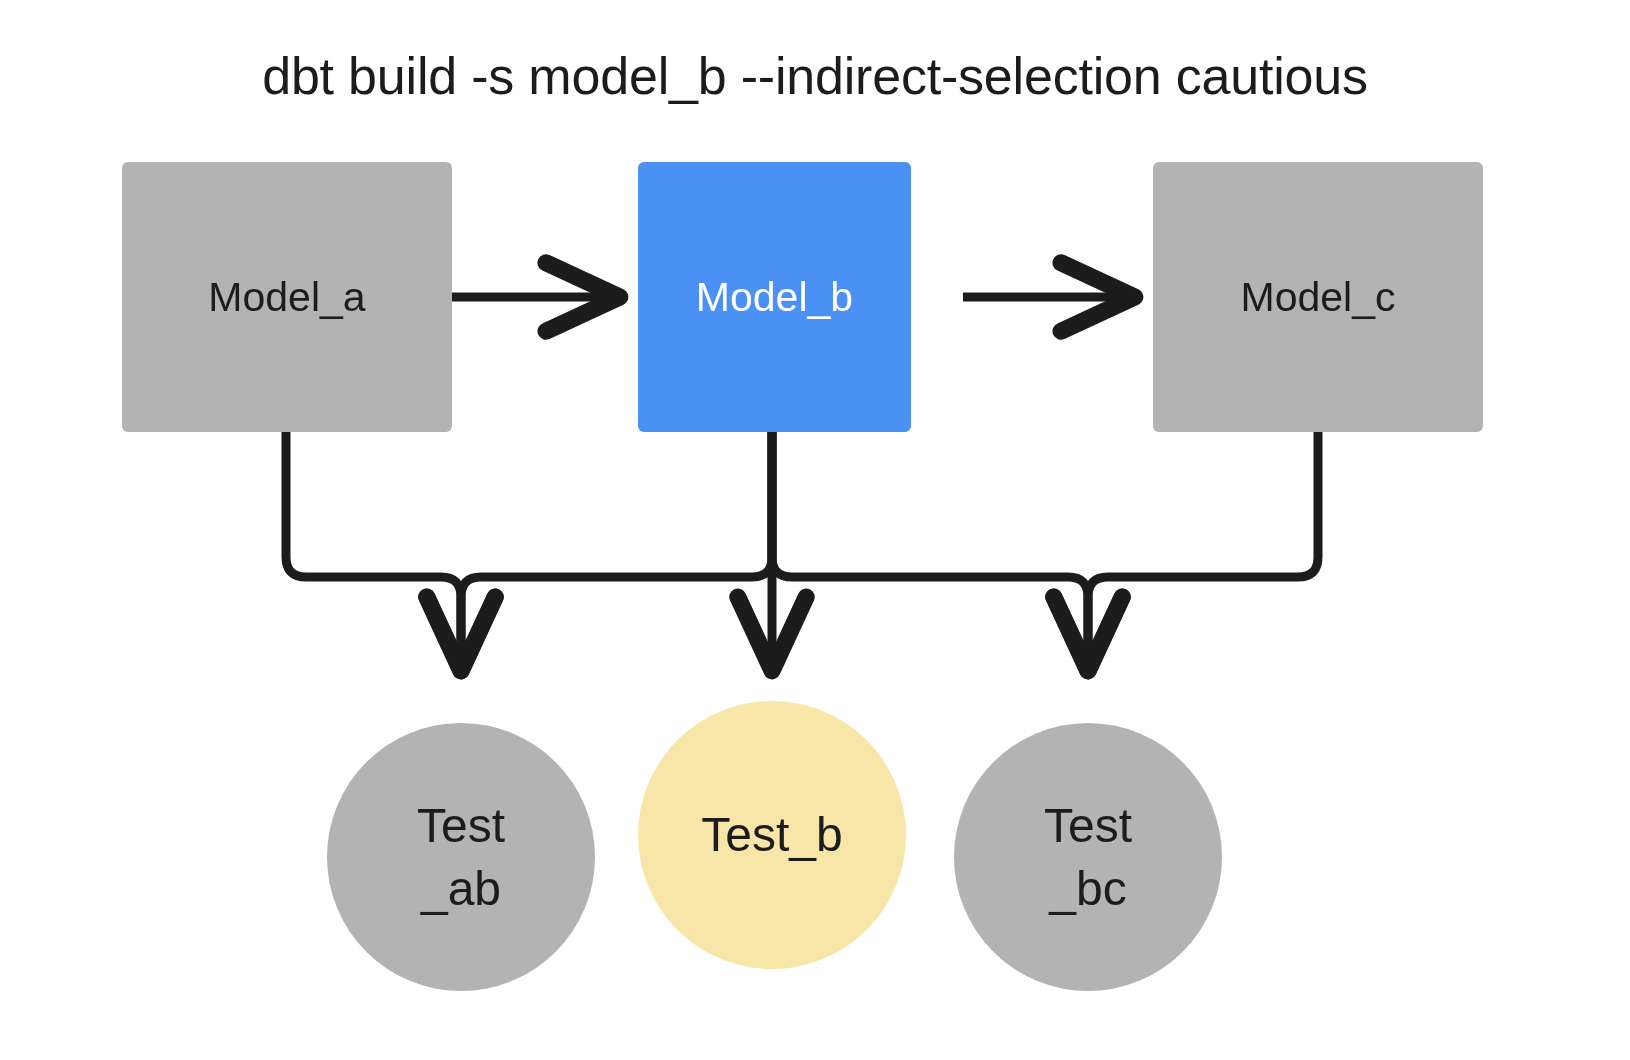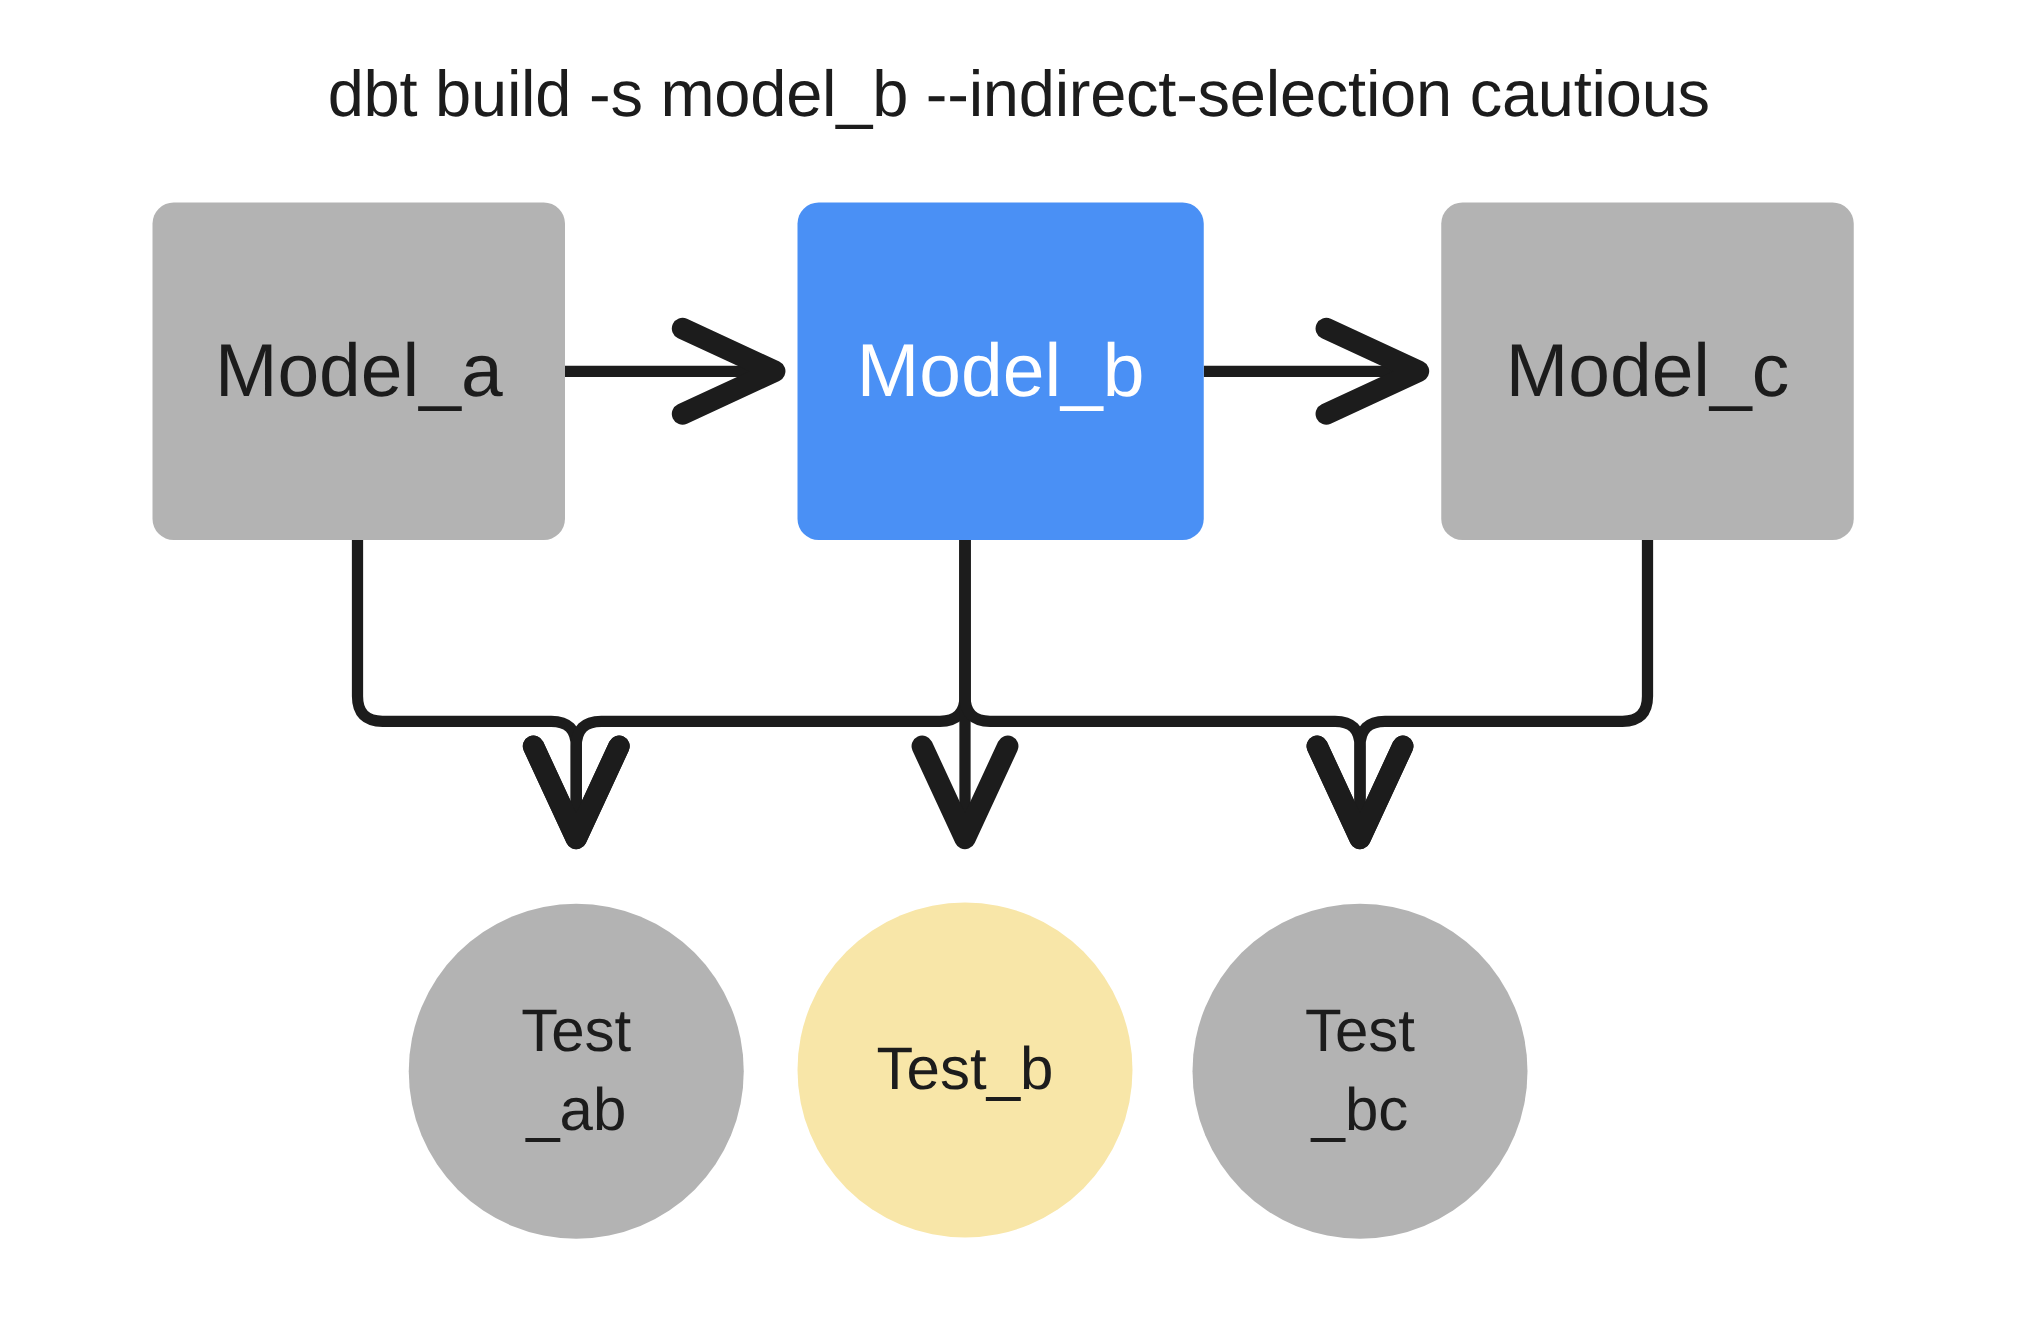--- a/index.html
+++ b/index.html
@@ -43,25 +43,25 @@
     top: 0;
     width: 1630px;
     height: 1060px;
     pointer-events: none;
   }
 
   
   .node-box {
     position: absolute;
     box-sizing: border-box;
-    border-radius: 17px;
+    border-radius: 6px;
     display: flex;
     align-items: center;
     justify-content: center;
-    font-size: 60px;
+    font-size: 41px;
     line-height: 1;
     color: #1c1c1c;
     white-space: nowrap;
   }
   .node-box.selected {
     color: #ffffff;
   }
 
   
   .node-circle {
@@ -114,34 +114,34 @@
       <path d="M 772 408 L 772 533 Q 772 553 792 553 L 1068 553 Q 1088 553 1088 573 L 1088 645" marker-end="url(#arrowDown)"></path>
 
       <path d="M 1318 408 L 1318 533 Q 1318 553 1298 553 L 1108 553 Q 1088 553 1088 573 L 1088 645" marker-end="url(#arrowDown)"></path>
     </g>
   </svg>
 
   <div class="node-box" style="left:122px; top:138px; width:330px; height:270px; background:#b3b3b3;">
     <span>Model_a</span>
   </div>
 
-  <div class="node-box selected" style="left:638px; top:138px; width:325px; height:270px; background:#4a90f5;">
+  <div class="node-box selected" style="left:638px; top:138px; width:273px; height:270px; background:#4a90f5;">
     <span>Model_b</span>
   </div>
 
   <div class="node-box" style="left:1153px; top:138px; width:330px; height:270px; background:#b3b3b3;">
     <span>Model_c</span>
   </div>
 
   <div class="node-circle" style="left:327px; top:699px; width:268px; height:268px; background:#b3b3b3;">
     <span class="line">Test</span>
     <span class="line">_ab</span>
   </div>
 
-  <div class="node-circle" style="left:638px; top:698px; width:268px; height:268px; background:#f8e6a8;">
+  <div class="node-circle" style="left:638px; top:677px; width:268px; height:268px; background:#f8e6a8;">
     <span class="line">Test_b</span>
   </div>
 
   <div class="node-circle" style="left:954px; top:699px; width:268px; height:268px; background:#b3b3b3;">
     <span class="line">Test</span>
     <span class="line">_bc</span>
   </div>
 
 </div>
 

